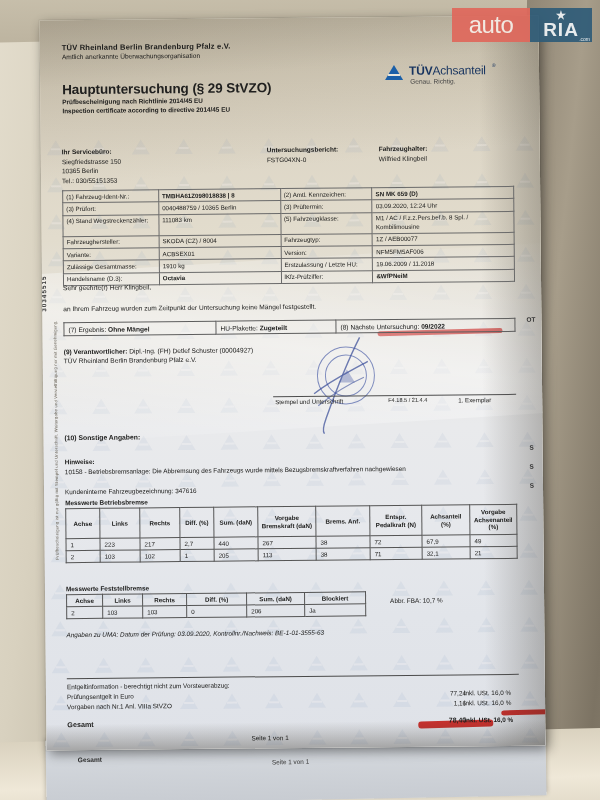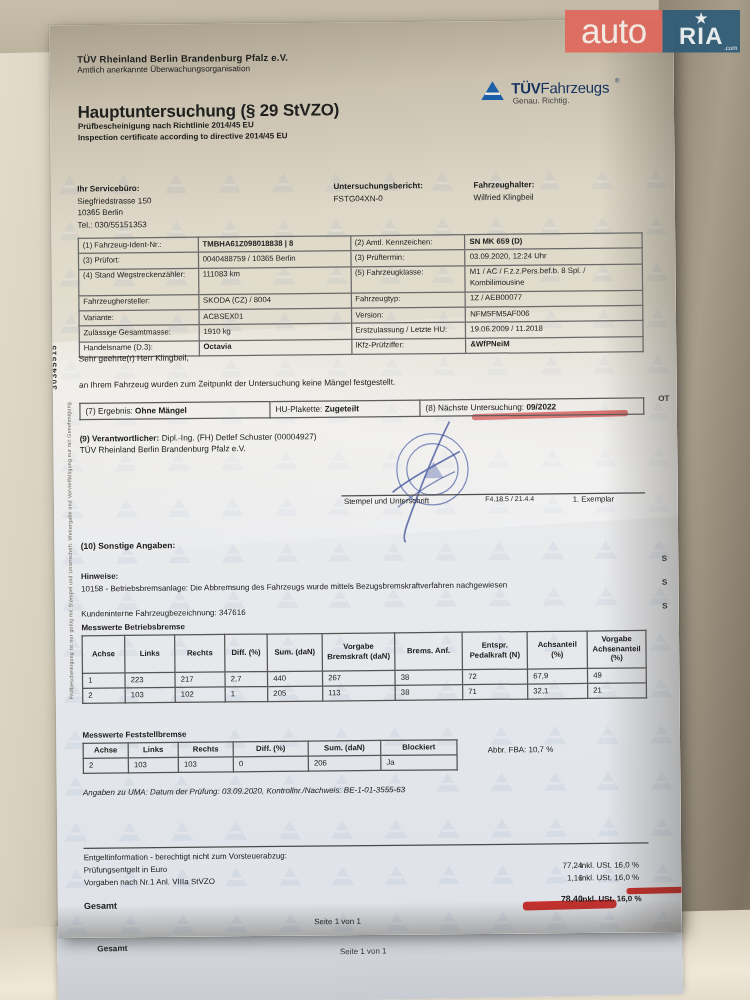--- a/index.html
+++ b/index.html
@@ -244,21 +244,21 @@
   .rm-ot{ position:absolute; right:6px; top:300px; font-size:6.4px; font-weight:bold; color:#333;}
   .rm-s{ position:absolute; right:9px; font-size:6.4px; font-weight:bold; color:#333;}
 
   
   #ria{
     position:absolute; left:452px; top:8px; width:140px; height:34px;
     display:flex; z-index:30; opacity:.92;
   }
   #ria .auto{
     width:78px; background:#e0685c; display:flex; align-items:center; justify-content:center;
-    color:#f7efe8; font-size:28px; letter-spacing:-.5px;
+    color:#f7efe8; font-size:24px; letter-spacing:-.5px;
   }
   #ria .ria{
     width:62px; background:#2f5c78; display:flex; align-items:flex-end; justify-content:center;
     position:relative; color:#eef3f6; font-size:19px; font-weight:bold;
     letter-spacing:1px; padding-bottom:1px;
   }
   #ria .star{
     position:absolute; left:26px; top:2px; font-size:11px; color:#eef3f6; line-height:1;
   }
   #ria .com{
@@ -524,21 +524,21 @@
 
   </div>
 
   <div class="page">
 
     <div class="org-name">TÜV Rheinland Berlin Brandenburg Pfalz e.V.</div>
     <div class="org-sub1">Amtlich anerkannte Überwachungsorganisation</div>
 
     <div class="logo">
       <div class="logo-tri"></div>
-      <div class="logo-text"><span>TÜV</span><span class="thin">Fahrzeugs</span></div>
+      <div class="logo-text"><span>TÜV</span><span class="thin">Achsanteil</span></div>
       <div class="logo-reg">®</div>
       <div class="logo-claim">Genau. Richtig.</div>
     </div>
 
     <div class="title">Hauptuntersuchung (§ 29 StVZO)</div>
     <div class="title-sub1">Prüfbescheinigung nach Richtlinie 2014/45 EU</div>
     <div class="title-sub2">Inspection certificate according to directive 2014/45 EU</div>
 
     <div class="blk" style="left:21px; top:127px;">
       <b>Ihr Servicebüro:</b><br>

